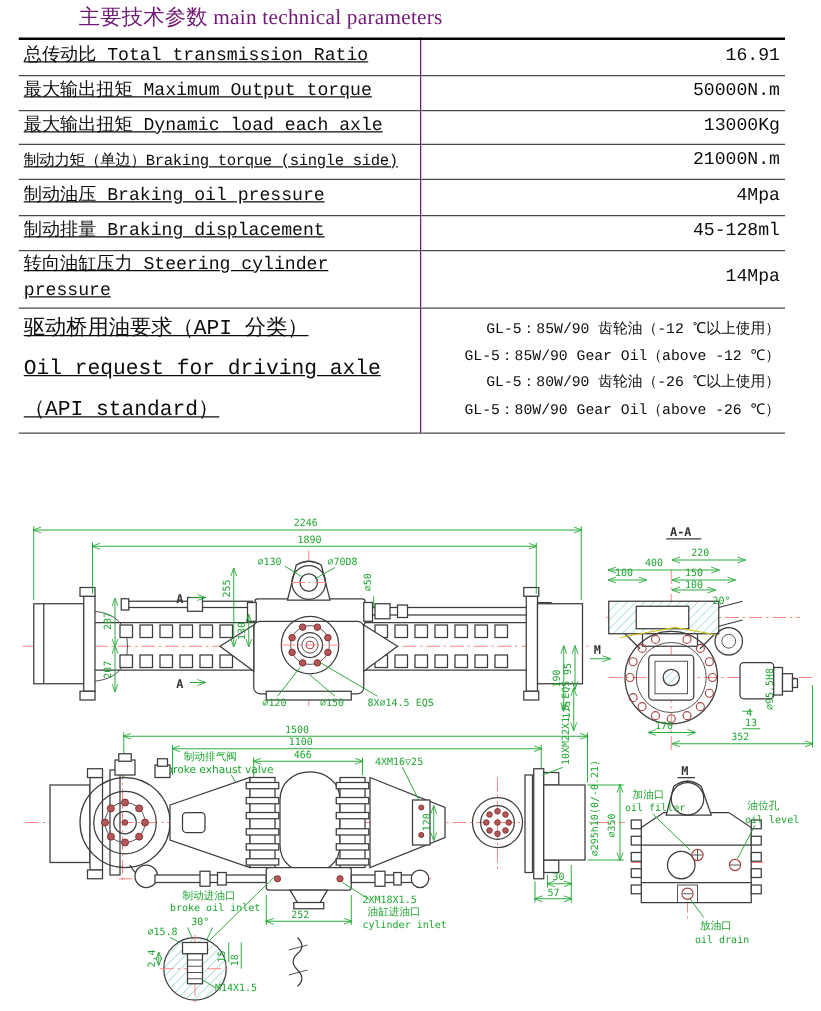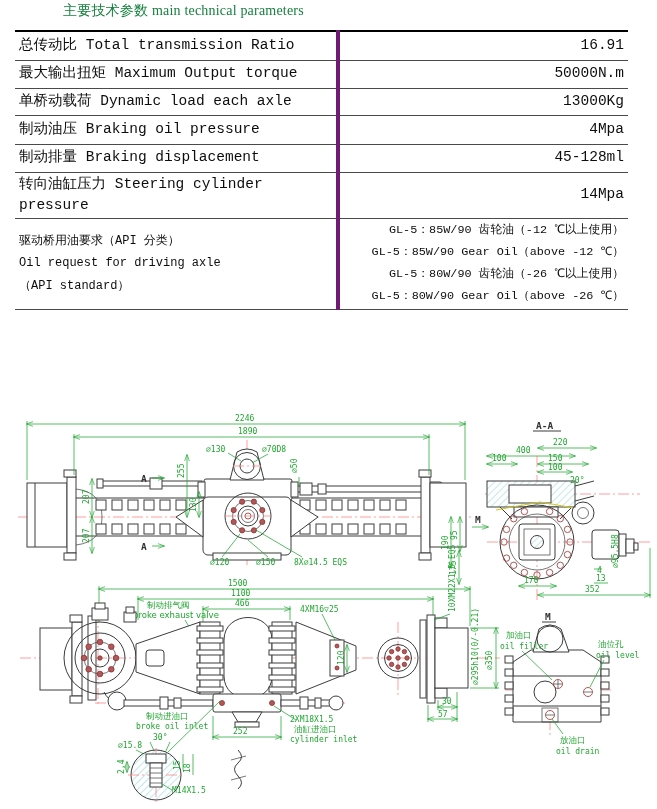--- a/index.html
+++ b/index.html
@@ -2,37 +2,37 @@
 <html><head>
 <meta charset="utf-8">
 <style>
   html,body { margin:0; padding:0; }
   body {
     width:657px; height:809px; background:#ffffff; position:relative;
     font-family:"Liberation Mono","DejaVu Sans Mono",monospace; color:#111;
     overflow:hidden;
   }
   .doc-title {
-    position:absolute; left:63px; top:2px; font-size:14px; color:#15803d;
+    position:absolute; left:63px; top:2px; font-size:17px; color:#701a75;
     font-family:"Liberation Serif","DejaVu Serif",serif; letter-spacing:0.2px;
   }
   table.params {
     position:absolute; left:15px; top:30px; width:613px;
     border-collapse:collapse; table-layout:fixed;
     border-top:2px solid #000; border-bottom:1.5px solid #333;
   }
   table.params tr { border-bottom:1px solid #4a4a4a; }
   table.params td {
     vertical-align:middle; font-size:14.5px; color:#0d0d0d;
     white-space:pre-line; line-height:1.5; padding:1px 4px;
   }
-  td.param { width:313px; padding-left:8px; border-right:4px solid #701a75; }
+  td.param { width:313px; padding-left:8px; border-right:1px solid #701a75;text-decoration:underline; }
   td.value { text-align:right; }
   tr.tight td.param { font-size:12.5px; letter-spacing:-0.3px; }
-  tr.oil td.param { font-size:12px; line-height:1.9; }
+  tr.oil td.param { font-size:17px; line-height:1.9; }
   tr.oil td.value { font-size:11.8px; text-align:right; padding-left:8px; line-height:1.86; }
   .drawing { position:absolute; left:0; top:402px; width:657px; height:407px; }
 
   
   .p  { fill:#ffffff; stroke:#3c3c3c; stroke-width:1; }
   .pl { fill:none; stroke:#3c3c3c; stroke-width:1; }
   .pt { fill:none; stroke:#3c3c3c; stroke-width:0.7; }
   .d  { fill:none; stroke:#1fa62f; stroke-width:0.75; }
   .dt { fill:#1fa62f; font:8px "DejaVu Sans Mono",monospace; }
   .zh { fill:#1fa62f; font:8.5px "DejaVu Sans",sans-serif; }
@@ -51,22 +51,26 @@
   <tbody>
       <tr style="height:29px">
     <td class="param">总传动比  Total transmission Ratio</td>
     <td class="value">16.91</td>
   </tr>
   <tr style="height:28px">
     <td class="param">最大输出扭矩 Maximum Output torque</td>
     <td class="value">50000N.m</td>
   </tr>
   <tr style="height:27px">
-    <td class="param">单桥动载荷 Dynamic load each axle</td>
+    <td class="param">最大输出扭矩 Dynamic load each axle</td>
     <td class="value">13000Kg</td>
+  </tr>
+  <tr class="tight" style="height:28px">
+    <td class="param">制动力矩（单边）Braking torque (single side)</td>
+    <td class="value">21000N.m</td>
   </tr>
   <tr style="height:29px">
     <td class="param">制动油压 Braking oil pressure</td>
     <td class="value">4Mpa</td>
   </tr>
   <tr style="height:28px">
     <td class="param">制动排量 Braking displacement</td>
     <td class="value">45-128ml</td>
   </tr>
   <tr style="height:29px">

